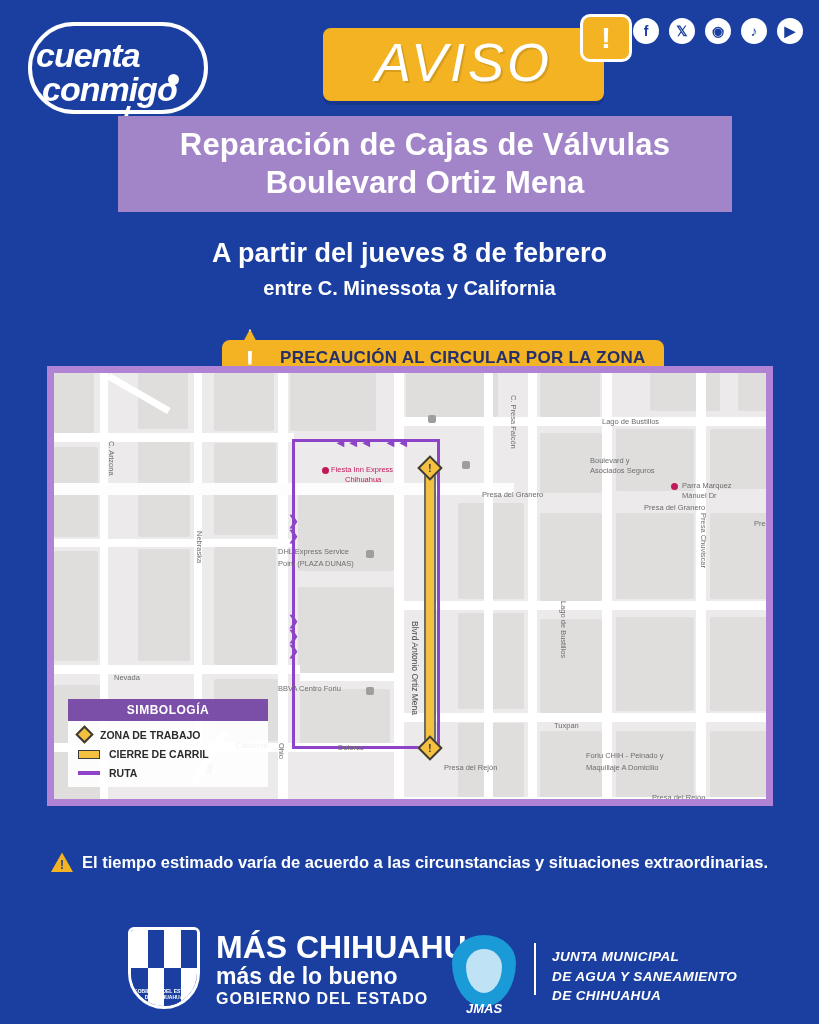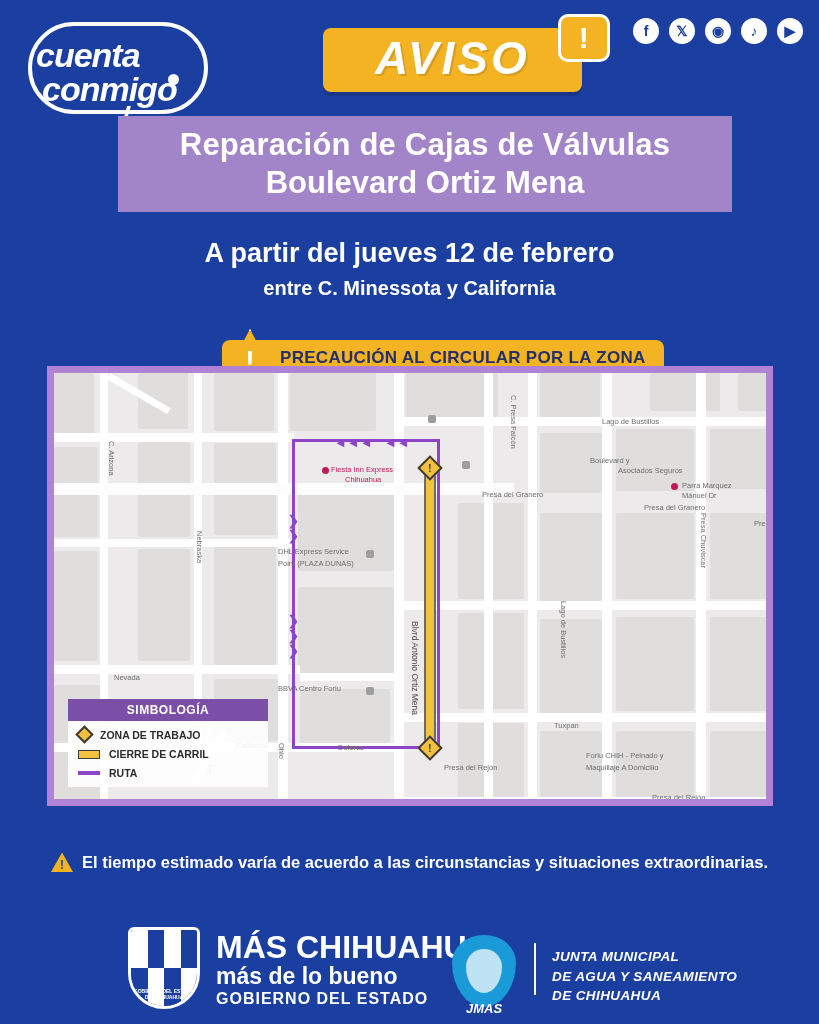--- a/index.html
+++ b/index.html
@@ -53,21 +53,21 @@
   }
 
   
   .aviso-wrap { position: absolute; left: 323px; top: 28px; }
   .aviso-box {
     background: #f4b323; border-radius: 8px;
     padding: 6px 52px 10px 52px;
     box-shadow: 0 4px 0 rgba(0,0,0,0.12);
   }
   .aviso-text {
-    color: #fff; font-size: 46px; font-weight: bold; font-style: italic;
+    color: #fff; font-size: 54px; font-weight: normal; font-style: italic;
     letter-spacing: 3px; line-height: 1.05;
     text-shadow: 2px 2px 0 rgba(0,0,0,0.12);
   }
   .aviso-badge {
     position: absolute; right: -28px; top: -14px;
     width: 52px; height: 48px; background: #f4b323;
     border: 3px solid #fff; border-radius: 10px;
     display: flex; align-items: center; justify-content: center;
     color: #fff; font-size: 30px; font-weight: bold;
   }
@@ -259,21 +259,21 @@
       <div class="aviso-text">AVISO</div>
     </div>
     <div class="aviso-badge">!</div>
   </div>
 
   <div class="titlebar">
     <div class="l1">Reparación de Cajas de Válvulas</div>
     <div class="l2">Boulevard Ortiz Mena</div>
   </div>
 
-  <div class="date-main">A partir del jueves 12 de febrero</div>
+  <div class="date-main">A partir del jueves 8 de febrero</div>
   <div class="date-sub">entre C. Minessota y California</div>
 
   <div class="precau">
     <div class="precau-pill">PRECAUCIÓN AL CIRCULAR POR LA ZONA</div>
     <div class="precau-tri">
       <span>!</span>
     </div>
   </div>
 
   <div class="map-frame">
@@ -357,21 +357,21 @@
 
       <div class="workzone" style="left:367px;top:86px;">
         <i>!</i>
       </div>
       <div class="workzone" style="left:367px;top:366px;">
         <i>!</i>
       </div>
 
       <div class="maplabel" style="left:548px;top:44px;">Lago de Bustillos</div>
       <div class="maplabel" style="left:536px;top:83px;">Boulevard y</div>
-      <div class="maplabel" style="left:564px;top:93px;">Asociados Seguros</div>
+      <div class="maplabel" style="left:536px;top:93px;">Asociados Seguros</div>
       <div class="maplabel" style="left:628px;top:108px;">Parra Marquez</div>
       <div class="maplabel" style="left:628px;top:118px;">Mánuel Dr</div>
       <div class="maplabel" style="left:428px;top:117px;">Presa del Granero</div>
       <div class="maplabel" style="left:590px;top:130px;">Presa del Granero</div>
       <div class="maplabel" style="left:700px;top:146px;">Pre</div>
       <div class="maplabel" style="left:277px;top:92px;color:#c2185b;">Fiesta Inn Express</div>
       <div class="maplabel" style="left:291px;top:102px;color:#c2185b;">Chihuahua</div>
       <div class="maplabel" style="left:224px;top:174px;">DHL Express Service</div>
       <div class="maplabel" style="left:224px;top:186px;">Point (PLAZA DUNAS)</div>
       <div class="maplabel" style="left:224px;top:311px;">BBVA Centro Foriu</div>

